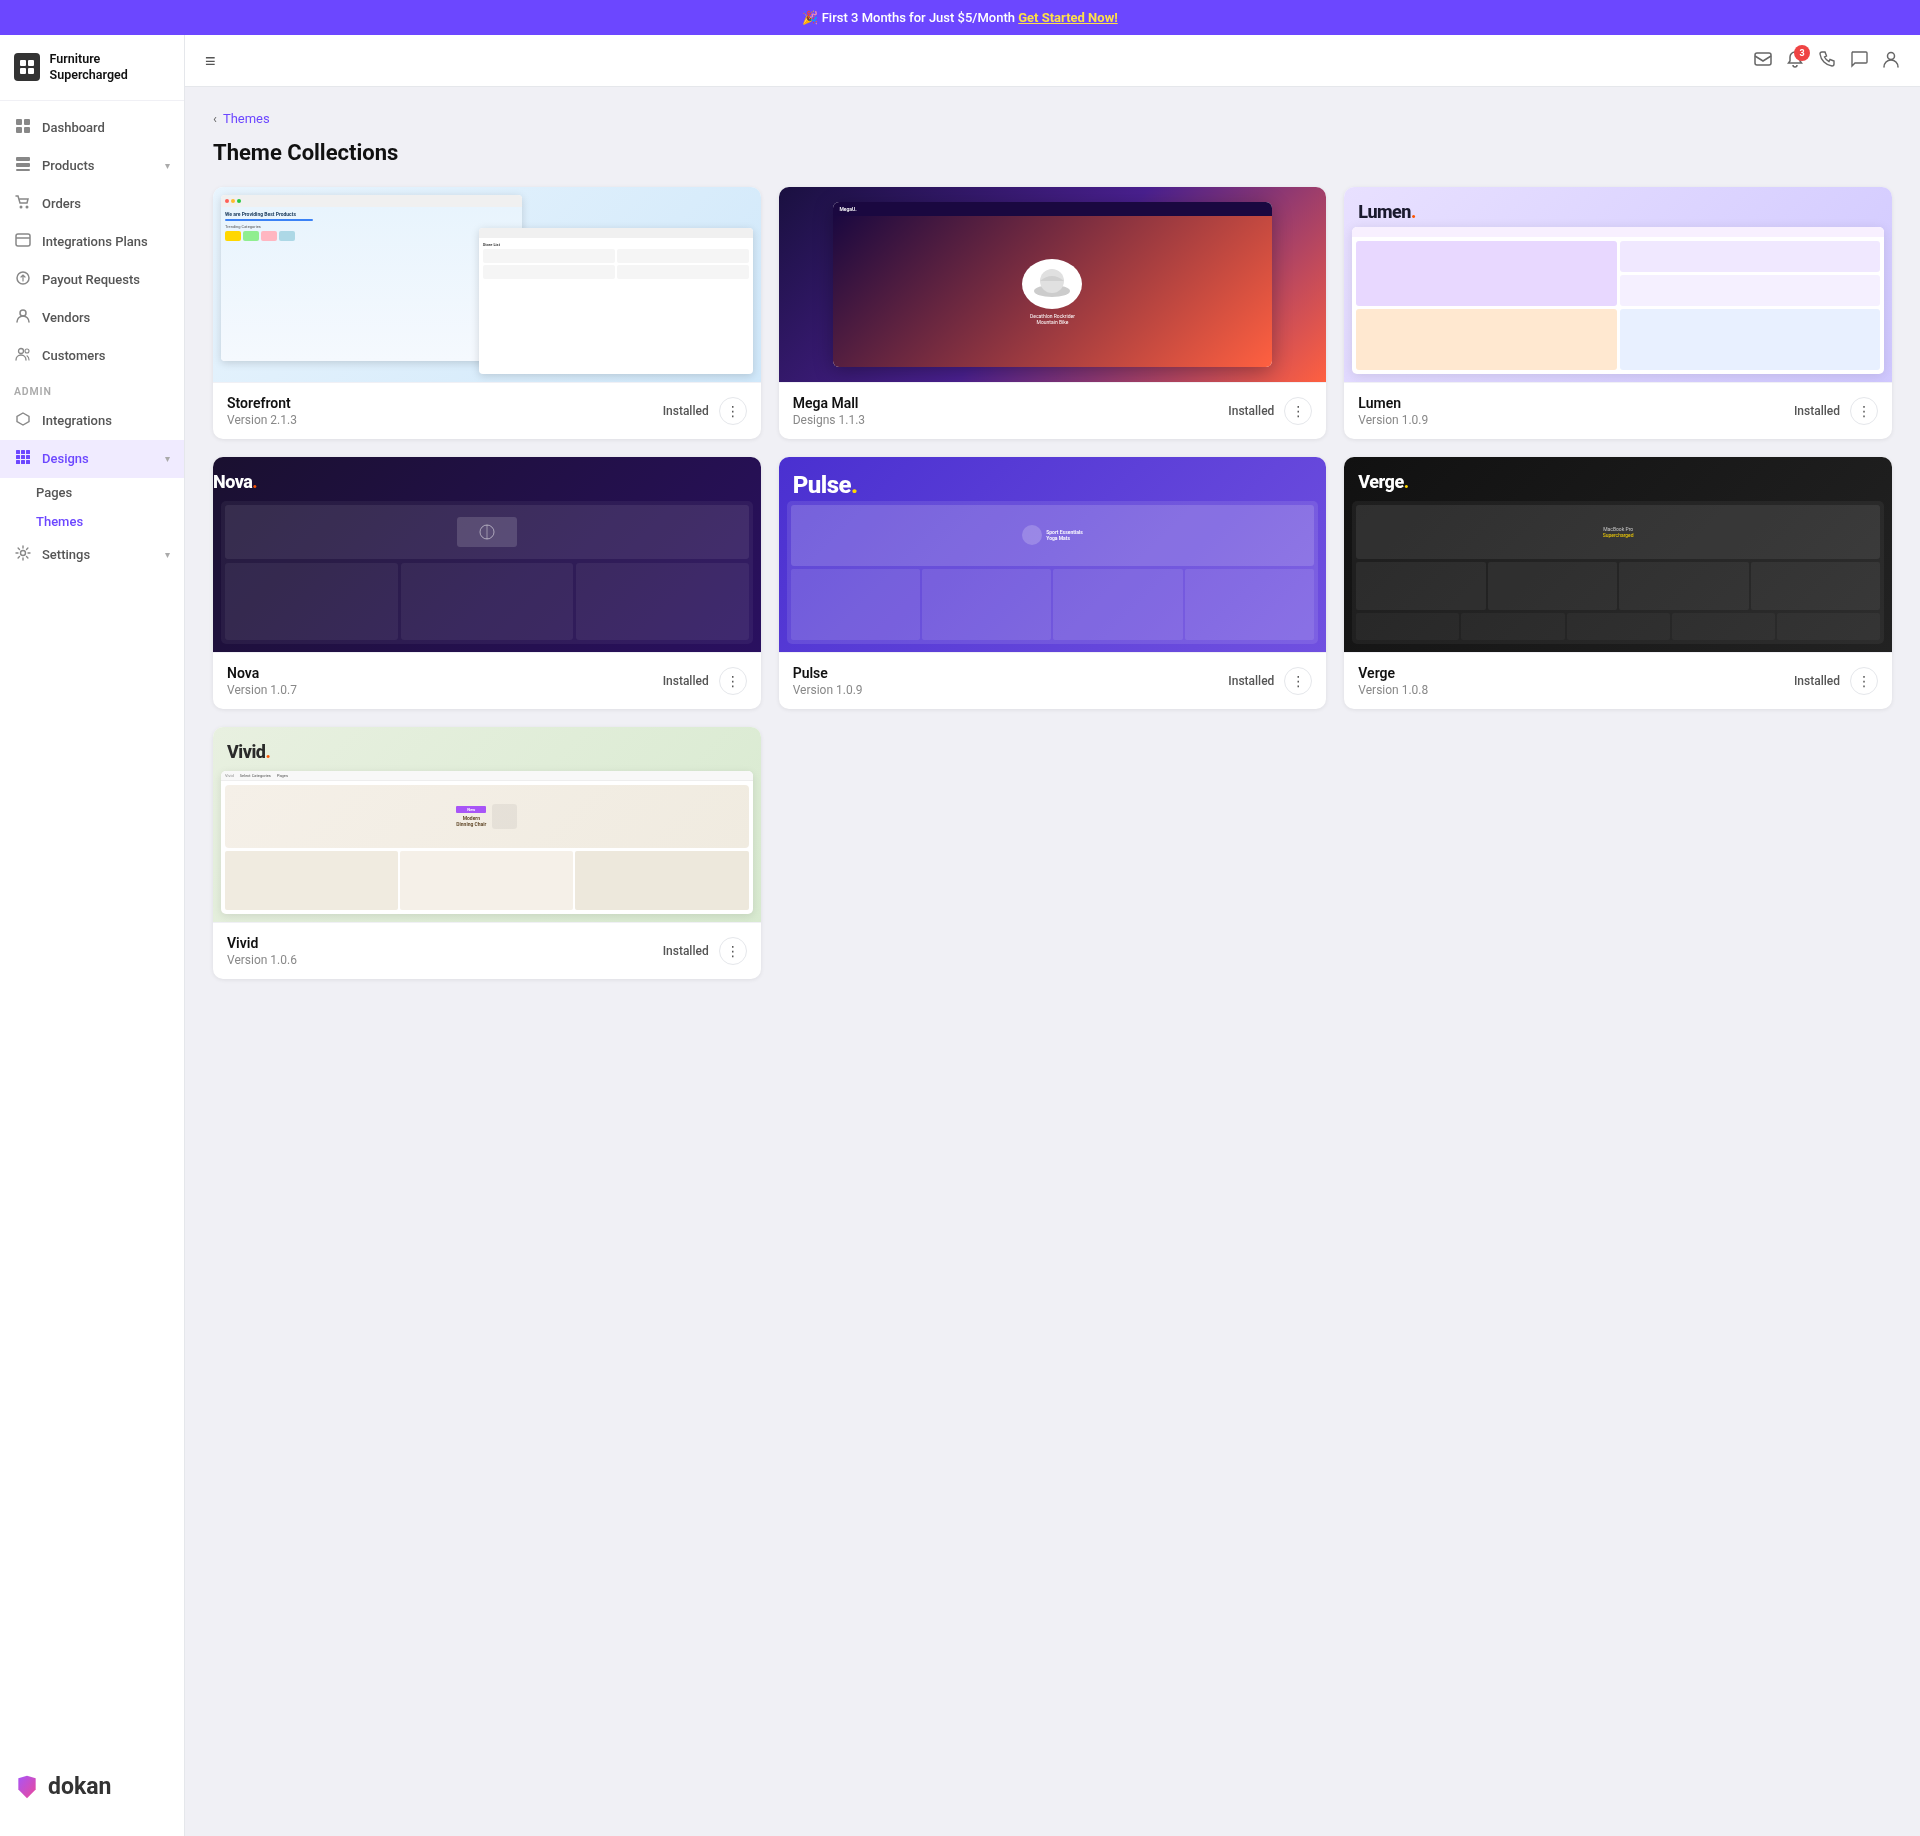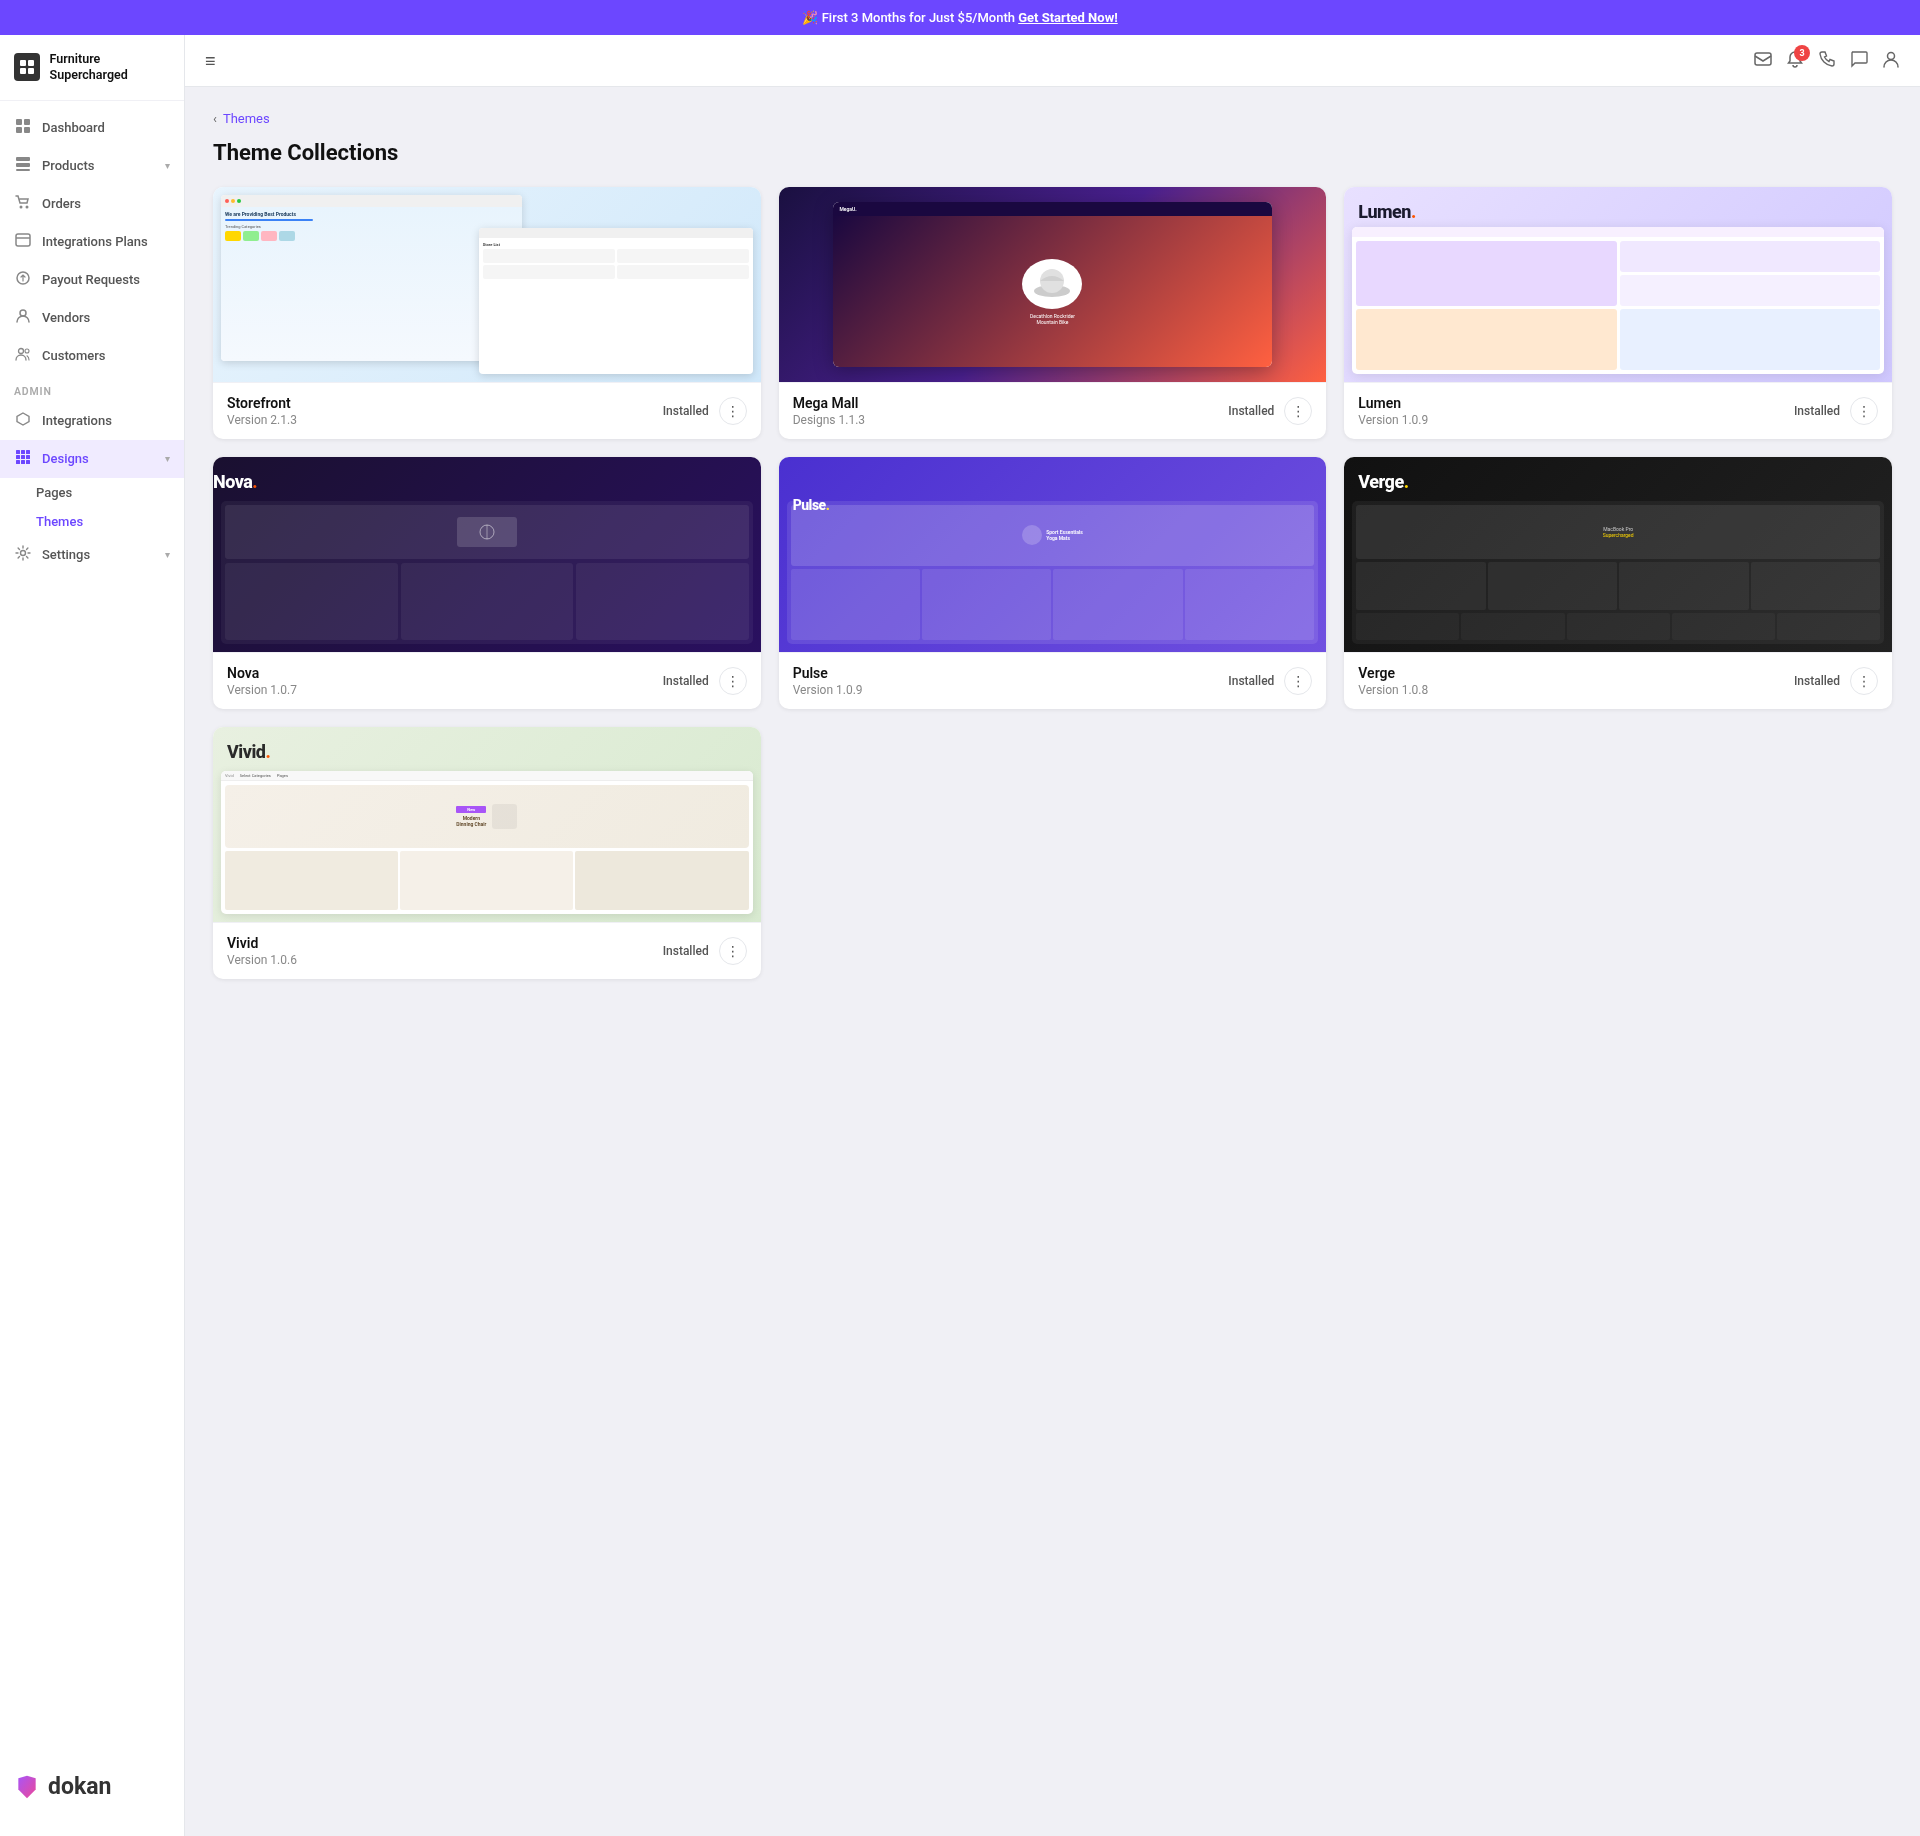--- a/index.html
+++ b/index.html
@@ -7,21 +7,21 @@
 
     
     .top-banner {
       background: #6c47ff;
       color: white;
       text-align: center;
       padding: 10px;
       font-size: 13px;
       font-weight: 500;
     }
-    .top-banner a { color: #ffffff; font-weight: 700; text-decoration: underline; }
+    .top-banner a { color: #fde047; font-weight: 700; text-decoration: underline; }
 
     
     .app-layout { display: flex; flex: 1; }
 
     
     .sidebar {
       width: 185px;
       background: #fff;
       border-right: 1px solid #e5e7eb;
       display: flex;
@@ -613,21 +613,21 @@
             <div class="theme-status">
               <span class="installed-badge">Installed</span>
               <button class="more-btn">⋮</button>
             </div>
           </div>
         </div>
 
         <div class="theme-card">
           <div class="theme-preview preview-pulse">
             <div style="width:100%;height:100%;position:relative;">
-              <div style="position:absolute;top:14px;left:14px;font-size:14px;font-weight:800;color:white;letter-spacing:-0.5px;margin-top:26px;">Pulse<span style="color:#ffd700;">.</span></div>
+              <div style="position:absolute;top:14px;left:14px;font-size:24px;font-weight:800;color:white;letter-spacing:-0.5px;">Pulse<span style="color:#ffd700;">.</span></div>
               <div style="position:absolute;top:44px;left:8px;right:8px;bottom:8px;background:rgba(255,255,255,0.1);border-radius:5px;overflow:hidden;">
                 <div style="height:100%;padding:4px;display:flex;flex-direction:column;gap:3px;">
                   <div style="background:rgba(255,255,255,0.15);border-radius:3px;height:45%;display:flex;align-items:center;justify-content:center;">
                     <div style="display:flex;gap:4px;align-items:center;">
                       <div style="width:20px;height:20px;background:rgba(255,255,255,0.2);border-radius:50%;"></div>
                       <div style="font-size:5px;color:white;font-weight:600;">Sport Essentials<br>Yoga Mats</div>
                     </div>
                   </div>
                   <div style="display:grid;grid-template-columns:repeat(4,1fr);gap:2px;flex:1;">
                     <div style="background:rgba(255,255,255,0.1);border-radius:2px;"></div>

